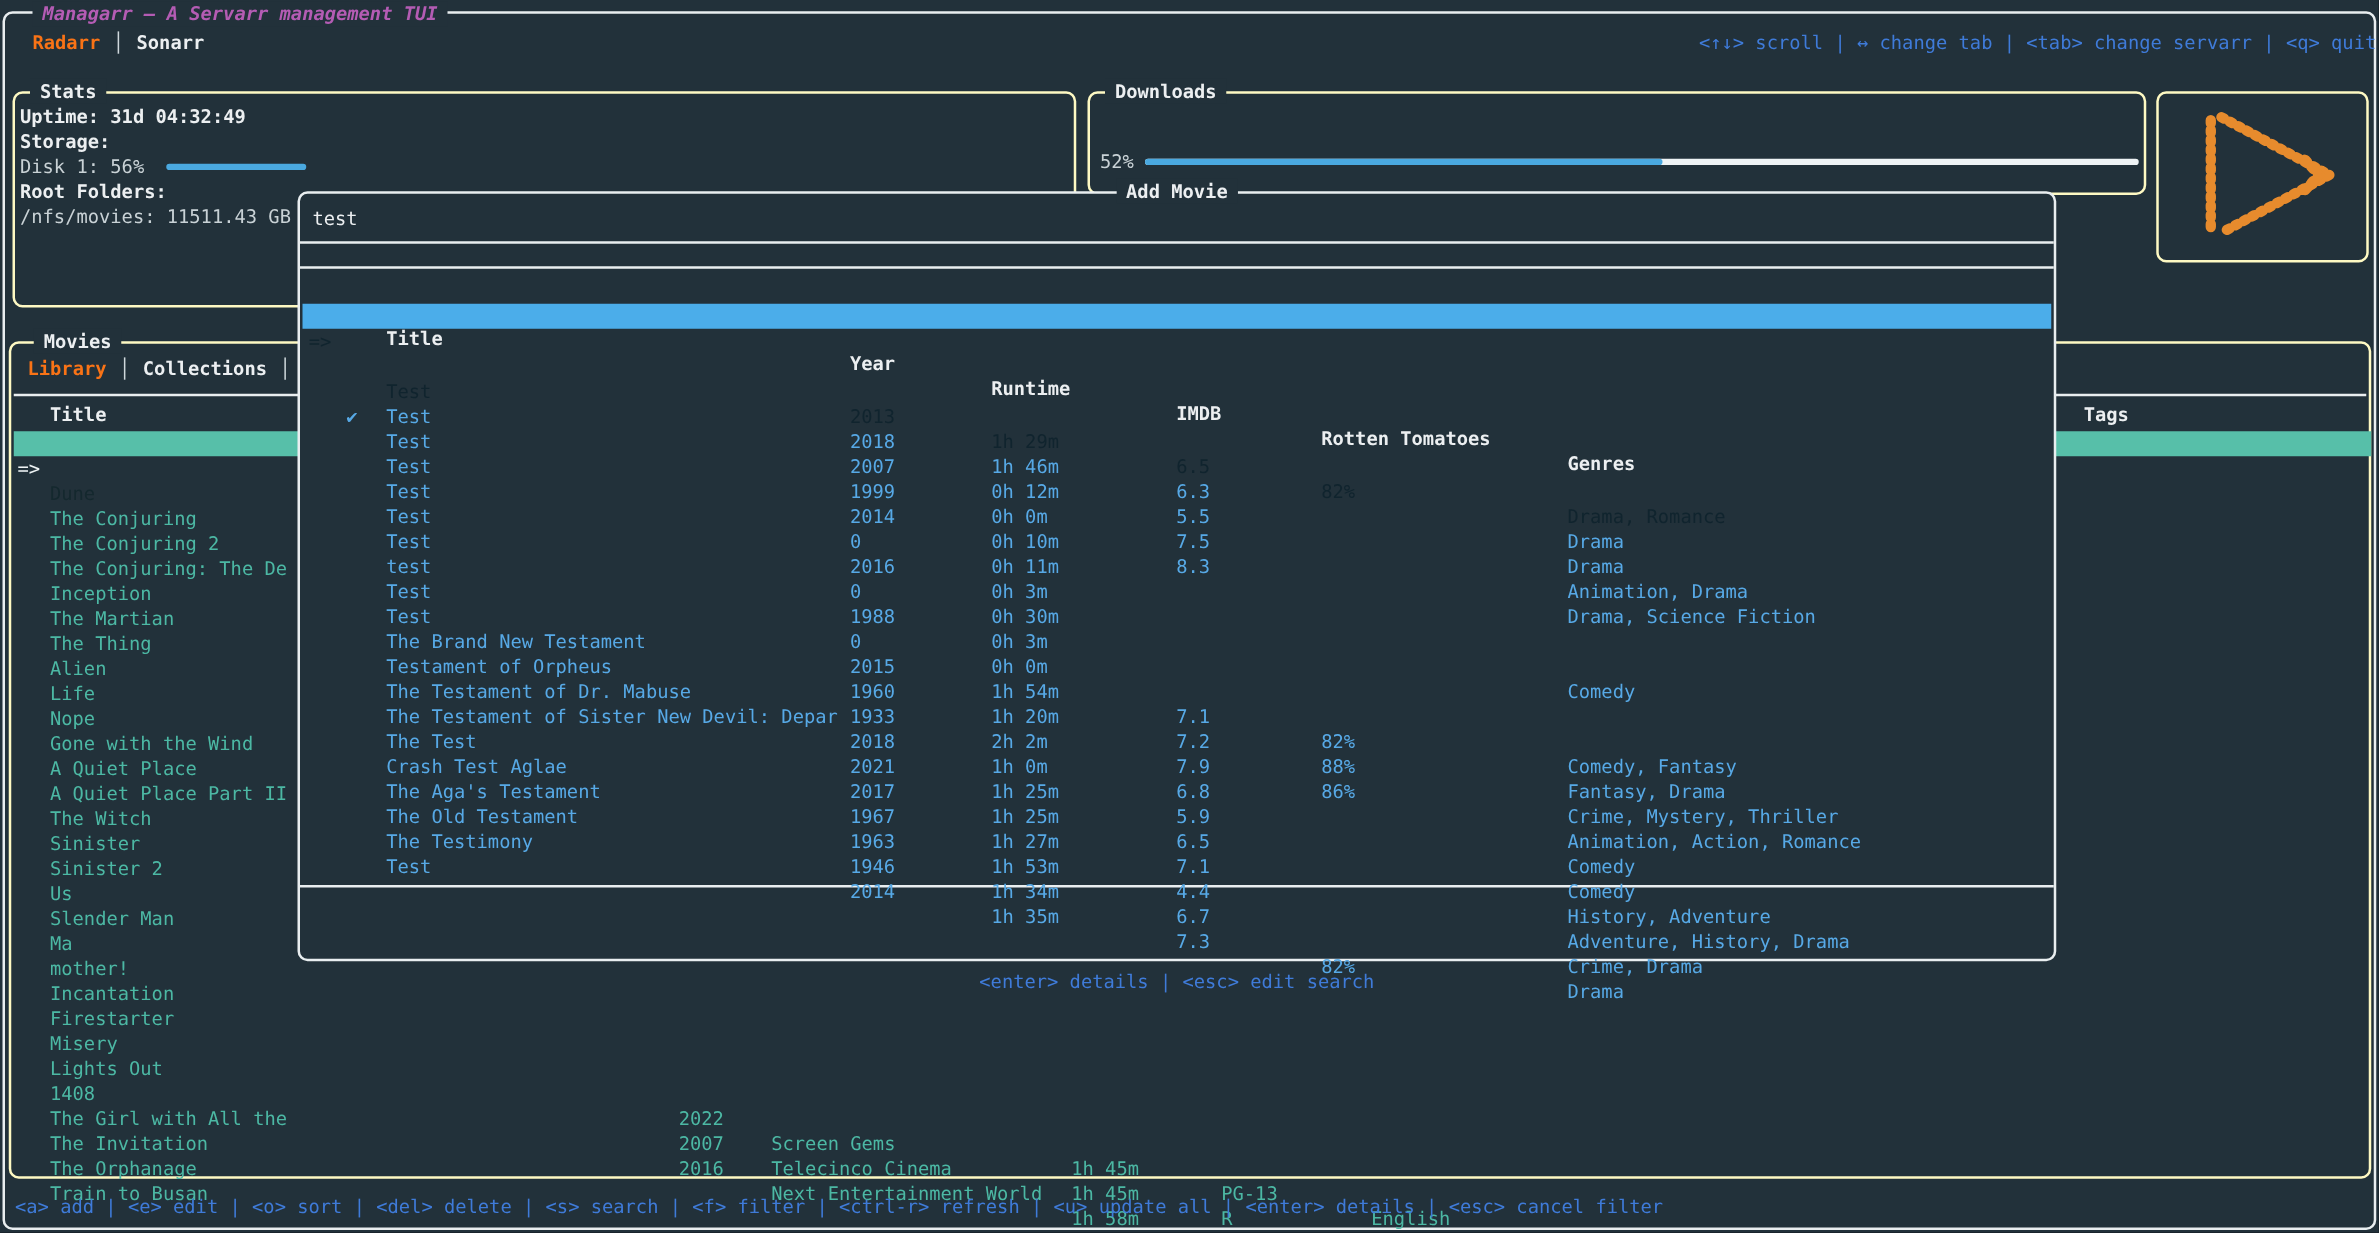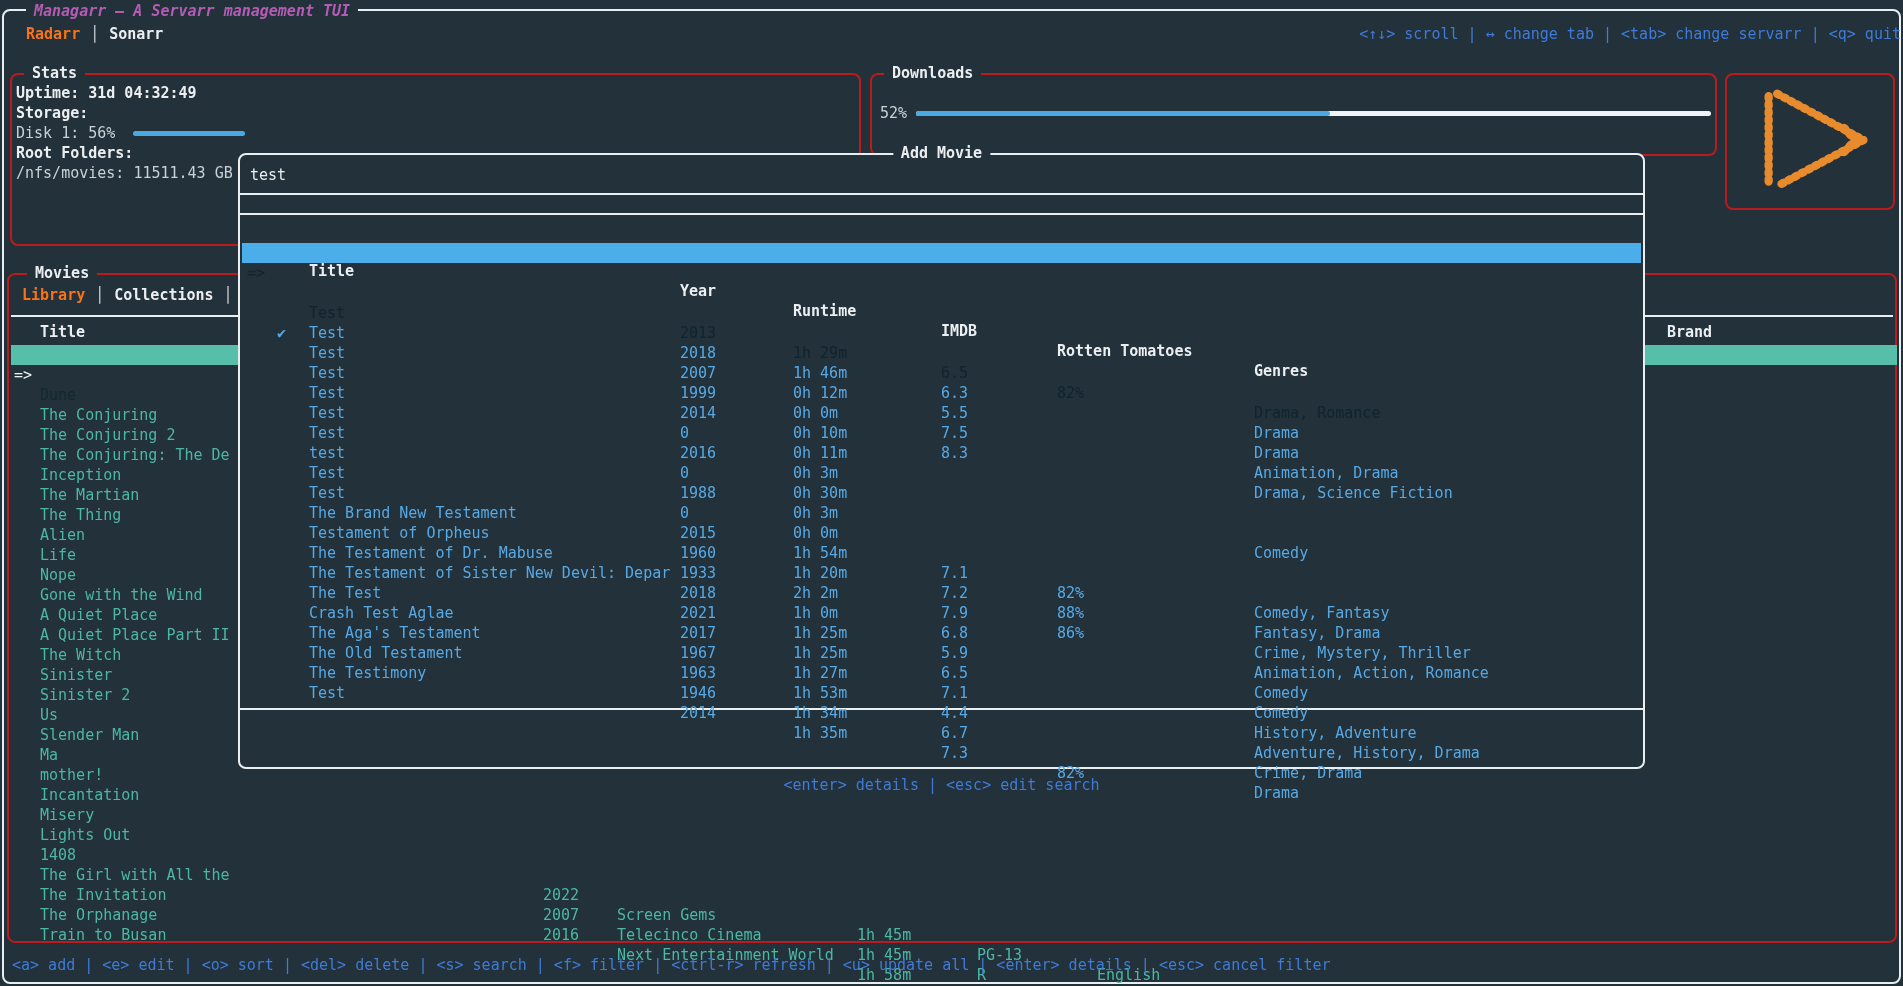--- a/index.html
+++ b/index.html
@@ -1,21 +1,21 @@
 <!DOCTYPE html>
 <html><head>
 <meta charset="utf-8">
 <style>
   html,body{margin:0;padding:0;background:#141d22;}
   .screen{position:relative;width:1903px;height:986px;background:#22313a;
           font-family:"DejaVu Sans Mono",monospace;font-size:15px;line-height:20px;
           color:#eceff1;overflow:hidden;}
   .frame{position:absolute;left:2px;right:2px;top:9px;bottom:2px;border:2px solid #e9eef0;
          border-radius:8px;pointer-events:none;z-index:1;}
-  .panel{position:absolute;border:2px solid #b91c1c;border-radius:8px;box-sizing:border-box;z-index:2;}
+  .panel{position:absolute;border:2px solid #fef9c3;border-radius:8px;box-sizing:border-box;z-index:2;}
   .ptitle{position:absolute;top:-12px;left:12px;background:#22313a;padding:0 8px;font-weight:bold;white-space:pre;}
   .apptitle{position:absolute;left:26px;top:1px;z-index:3;background:#22313a;padding:0 8px;
             color:#b45cb4;font-weight:bold;font-style:italic;white-space:pre;}
   .tabs{position:absolute;left:26px;top:24px;z-index:3;font-weight:bold;white-space:pre;}
   .tab-active{color:#f97316;text-align:right;}
   .tabsep{color:#cfd8dc;font-weight:normal;padding:0 10px;}
   .keyhelp{color:#3f7bd9;white-space:pre;}
   .tophelp{position:absolute;right:2px;top:24px;z-index:3;}
   .bottomhelp{position:absolute;left:12px;top:955px;z-index:3;}
   
@@ -78,39 +78,39 @@
       <div class="stats-line" style="font-weight:bold;"><span>Uptime:</span>&nbsp;<span>31d 04:32:49</span></div>
       <div class="stats-line" style="font-weight:bold;">Storage:</div>
       <div class="stats-line dim"><span>Disk 1:</span>&nbsp;<span>56%</span>&nbsp;&nbsp;<span class="bar" style="width:112px;"></span></div>
       <div class="stats-line" style="font-weight:bold;">Root Folders:</div>
       <div class="stats-line dim">/nfs/movies: 11511.43 GB</div>
     </div>
   </div>
 
   <div class="panel" style="left:870px;top:73px;width:847px;height:83px;">
     <div class="ptitle">Downloads</div>
-    <div style="position:absolute;left:8px;top:28px;white-space:pre;" class="dim"><span>52%</span>&nbsp;<span class="track" style="width:795px;"><span class="fill" style="width:52%;"></span></span></div>
+    <div style="position:absolute;left:8px;top:44px;white-space:pre;" class="dim"><span>52%</span>&nbsp;<span class="track" style="width:795px;"><span class="fill" style="width:52%;"></span></span></div>
   </div>
 
   <div class="panel" style="left:1725px;top:73px;width:170px;height:137px;">
     <svg class="logosvg" width="146" height="122" viewBox="0 0 60 50">
       <g fill="none" stroke="#e78b2d" stroke-width="3.4" stroke-dasharray="1 2.1" stroke-linecap="round">
         <line x1="13" y1="7" x2="13" y2="43"></line>
         <path d="M16.5 6 L52 25 L16.5 44"></path>
         <path d="M44 20 L48.5 25 L44 30"></path>
       </g>
     </svg>
   </div>
 
   <div class="panel" style="left:7px;top:273px;width:1890px;height:670px;">
     <div class="ptitle" style="left:18px;">Movies</div>
     <div class="mtabs"><span class="tab-active">Library</span><span class="tabsep">│</span><span>Collections</span><span class="tabsep">│</span></div>
     <div class="mtabline"></div>
     <div class="mheader mh-title">Title</div>
-    <div class="mheader mh-tags">Brand</div>
+    <div class="mheader mh-tags">Tags</div>
 
     <div class="mlist">
 
     <div class="mrow sel">
           <span class="arr">=&gt;</span>
           <span class="ttl">Dune</span>
         </div>
         <div class="mrow">
           <span class="arr"></span>
           <span class="ttl">The Conjuring</span>
@@ -183,20 +183,24 @@
           <span class="arr"></span>
           <span class="ttl">Ma</span>
         </div>
         <div class="mrow">
           <span class="arr"></span>
           <span class="ttl">mother!</span>
         </div>
         <div class="mrow">
           <span class="arr"></span>
           <span class="ttl">Incantation</span>
+        </div>
+        <div class="mrow">
+          <span class="arr"></span>
+          <span class="ttl">Firestarter</span>
         </div>
         <div class="mrow">
           <span class="arr"></span>
           <span class="ttl">Misery</span>
         </div>
         <div class="mrow">
           <span class="arr"></span>
           <span class="ttl">Lights Out</span>
         </div>
         <div class="mrow">

